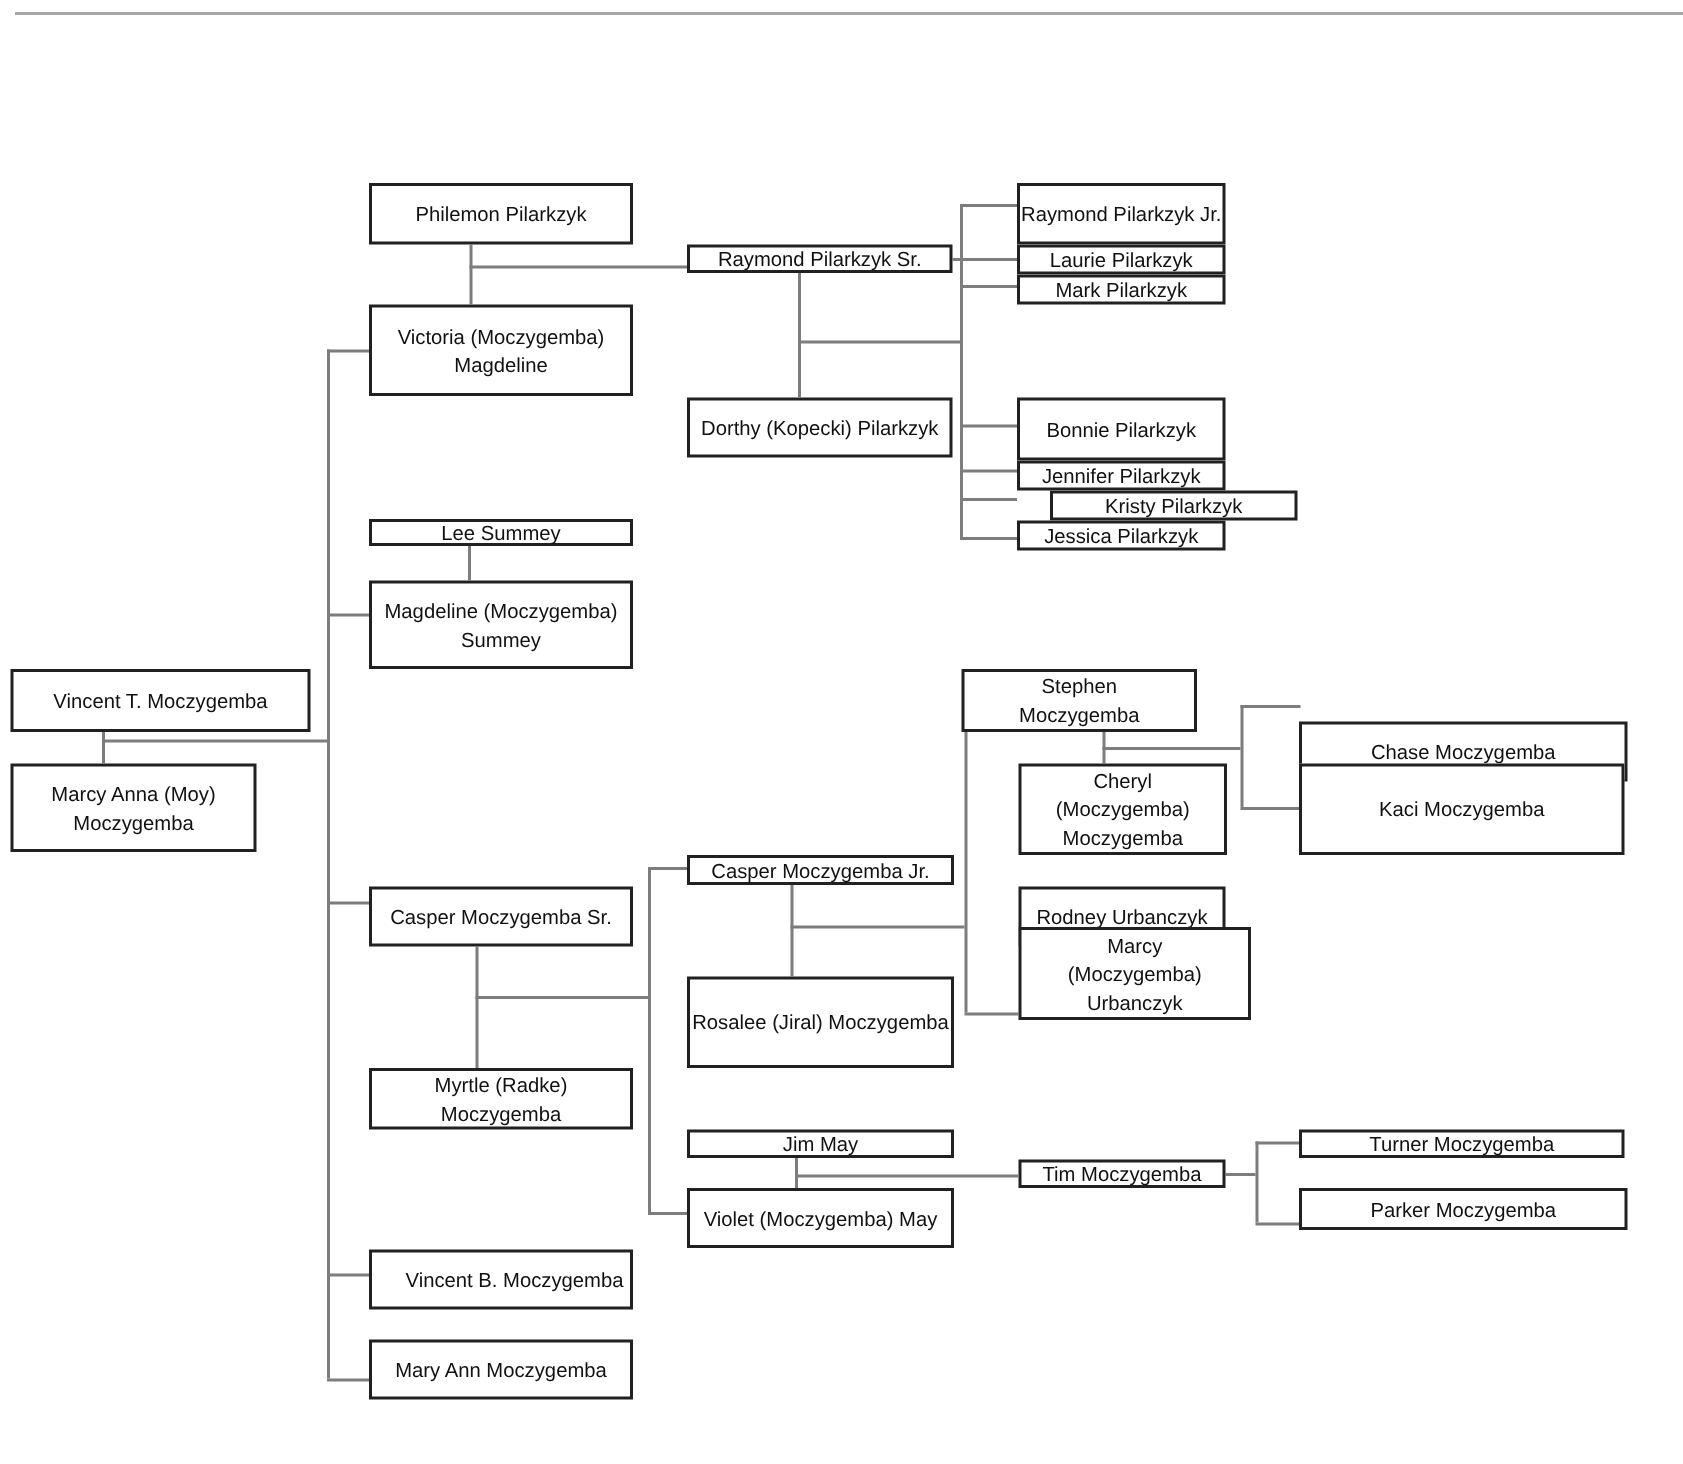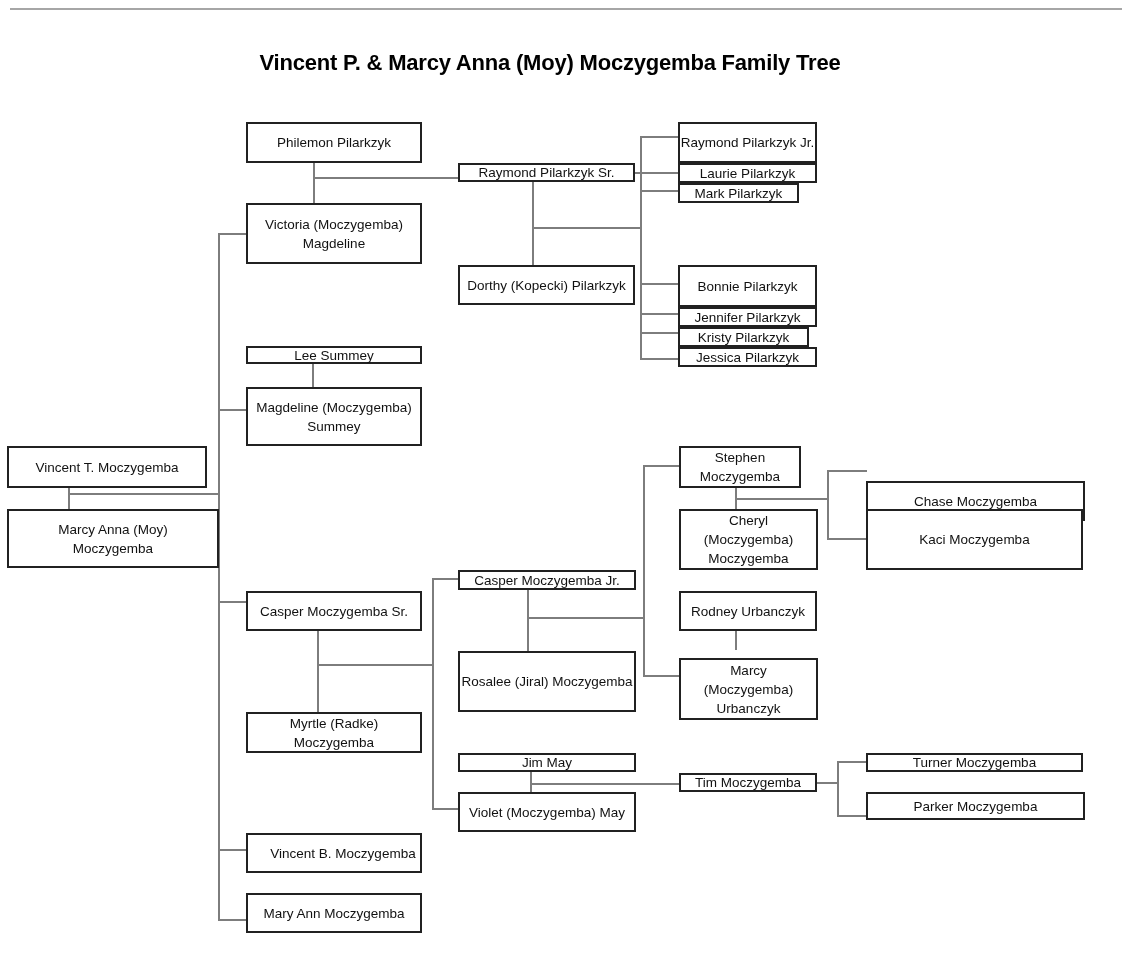--- a/index.html
+++ b/index.html
@@ -58,21 +58,20 @@
     z-index:1;
   }
   .conn.h{height:1.5px;}
   .conn.v{width:1.5px;}
 </style>
 </head>
 <body>
 
 <div class="canvas">
   <div class="top-rule" style="left: 10px; top: 8px; width: 1112px;"></div>
-  <h1 class="title">Vincent P. &amp; Marcy Anna (Moy) Moczygemba Family Tree</h1>
   <div id="connectors-layer">
       <div class="conn v" style="left: 313px; top: 163px; height: 40px;"></div>
       <div class="conn h" style="left: 313px; top: 177px; width: 145px;"></div>
       <div class="conn v" style="left: 532px; top: 182px; height: 83px;"></div>
       <div class="conn h" style="left: 532px; top: 227px; width: 108px;"></div>
       <div class="conn v" style="left: 640px; top: 136px; height: 222px;"></div>
       <div class="conn h" style="left: 640px; top: 136px; width: 38px;"></div>
       <div class="conn h" style="left: 635px; top: 172px; width: 43px;"></div>
       <div class="conn h" style="left: 640px; top: 190px; width: 38px;"></div>
       <div class="conn h" style="left: 640px; top: 283px; width: 38px;"></div>
@@ -121,49 +120,49 @@
       </div>
       <div class="pbox" style="left: 458px; top: 163px; width: 177px; height: 19px;">
         <div class="pline">Raymond Pilarkzyk Sr.</div>
       </div>
       <div class="pbox" style="left: 678px; top: 122px; width: 139px; height: 41px;">
         <div class="pline">Raymond Pilarkzyk Jr.</div>
       </div>
       <div class="pbox" style="left: 678px; top: 163px; width: 139px; height: 20px;">
         <div class="pline">Laurie Pilarkzyk</div>
       </div>
-      <div class="pbox" style="left: 678px; top: 183px; width: 121px; height: 20px;">
+      <div class="pbox" style="left: 678px; top: 183px; width: 139px; height: 20px;">
         <div class="pline">Mark Pilarkzyk</div>
       </div>
       <div class="pbox" style="left: 458px; top: 265px; width: 177px; height: 40px;">
         <div class="pline">Dorthy (Kopecki) Pilarkzyk</div>
       </div>
       <div class="pbox" style="left: 678px; top: 265px; width: 139px; height: 42px;">
         <div class="pline">Bonnie Pilarkzyk</div>
       </div>
       <div class="pbox" style="left: 678px; top: 307px; width: 139px; height: 20px;">
         <div class="pline">Jennifer Pilarkzyk</div>
       </div>
-      <div class="pbox" style="left: 678px; top: 327px; width: 131px; height: 20px;">
+      <div class="pbox" style="left: 700px; top: 327px; width: 165px; height: 20px;">
         <div class="pline">Kristy Pilarkzyk</div>
       </div>
       <div class="pbox" style="left: 678px; top: 347px; width: 139px; height: 20px;">
         <div class="pline">Jessica Pilarkzyk</div>
       </div>
       <div class="pbox" style="left: 246px; top: 346px; width: 176px; height: 18px;">
         <div class="pline">Lee Summey</div>
       </div>
       <div class="pbox" style="left: 246px; top: 387px; width: 176px; height: 59px;">
         <div class="pline">Magdeline (Moczygemba)</div>
         <div class="pline">Summey</div>
       </div>
       <div class="pbox" style="left: 7px; top: 446px; width: 200px; height: 42px;">
         <div class="pline">Vincent T. Moczygemba</div>
       </div>
-      <div class="pbox" style="left: 7px; top: 509px; width: 212px; height: 59px;">
+      <div class="pbox" style="left: 7px; top: 509px; width: 164px; height: 59px;">
         <div class="pline">Marcy Anna (Moy)</div>
         <div class="pline">Moczygemba</div>
       </div>
       <div class="pbox" style="left: 246px; top: 591px; width: 176px; height: 40px;">
         <div class="pline">Casper Moczygemba Sr.</div>
       </div>
       <div class="pbox" style="left: 246px; top: 712px; width: 176px; height: 41px;">
         <div class="pline">Myrtle (Radke)</div>
         <div class="pline">Moczygemba</div>
       </div>
@@ -178,33 +177,33 @@
       </div>
       <div class="pbox" style="left: 458px; top: 651px; width: 178px; height: 61px;">
         <div class="pline">Rosalee (Jiral) Moczygemba</div>
       </div>
       <div class="pbox" style="left: 458px; top: 753px; width: 178px; height: 19px;">
         <div class="pline">Jim May</div>
       </div>
       <div class="pbox" style="left: 458px; top: 792px; width: 178px; height: 40px;">
         <div class="pline">Violet (Moczygemba) May</div>
       </div>
-      <div class="pbox" style="left: 679px; top: 446px; width: 122px; height: 42px;">
+      <div class="pbox" style="left: 641px; top: 446px; width: 157px; height: 42px;">
         <div class="pline">Stephen</div>
         <div class="pline">Moczygemba</div>
       </div>
       <div class="pbox" style="left: 679px; top: 509px; width: 139px; height: 61px;">
         <div class="pline">Cheryl</div>
         <div class="pline">(Moczygemba)</div>
         <div class="pline">Moczygemba</div>
       </div>
       <div class="pbox" style="left: 679px; top: 591px; width: 138px; height: 40px;">
         <div class="pline">Rodney Urbanczyk</div>
       </div>
-      <div class="pbox" style="left: 679px; top: 658px; width: 139px; height: 62px;">
+      <div class="pbox" style="left: 679px; top: 618px; width: 155px; height: 62px;">
         <div class="pline">Marcy</div>
         <div class="pline">(Moczygemba)</div>
         <div class="pline">Urbanczyk</div>
       </div>
       <div class="pbox" style="left: 679px; top: 773px; width: 138px; height: 19px;">
         <div class="pline">Tim Moczygemba</div>
       </div>
       <div class="pbox" style="left: 866px; top: 448px; width: 219px; height: 40px; margin-top: 33px;">
         <div class="pline">Chase Moczygemba</div>
       </div>

